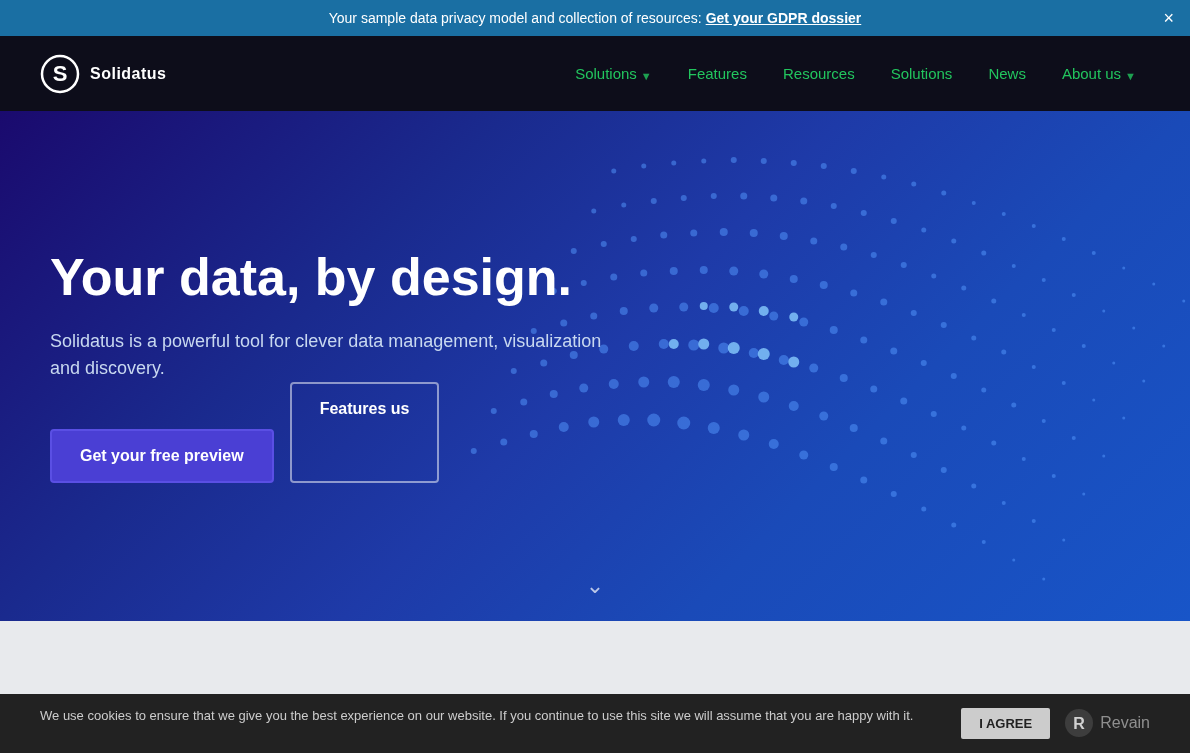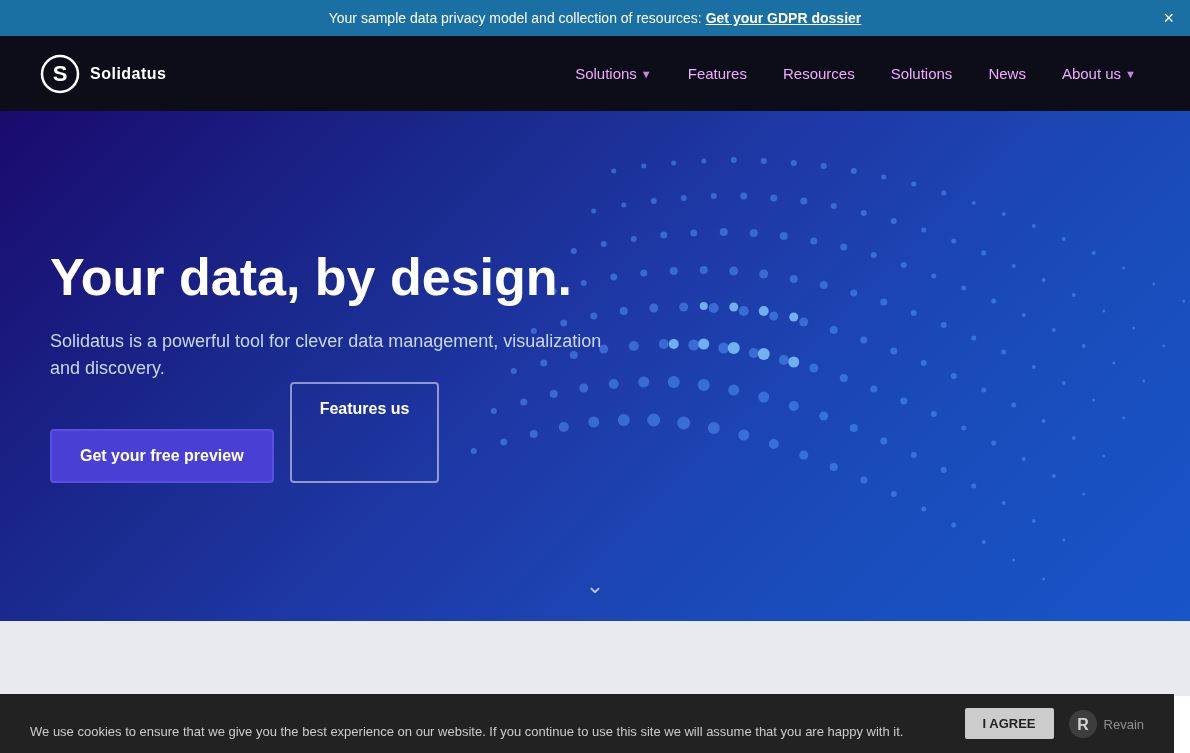--- a/index.html
+++ b/index.html
@@ -55,26 +55,26 @@
       font-size: 16px;
       font-weight: 600;
       letter-spacing: 0.5px;
     }
     .navbar-menu {
       display: flex;
       align-items: center;
       gap: 8px;
     }
     .nav-item {
-      color: #f0abfc;
+      color: #22c55e;
       font-size: 15px;
       padding: 8px 14px;
       cursor: pointer;
       display: flex;
-      align-items: center;
+      align-items: flex-end;
       gap: 4px;
       text-decoration: none;
       white-space: nowrap;
     }
     .nav-chevron {
       font-size: 11px;
       opacity: 0.8;
     }
     .nav-cta {
       background-color: #00e5c8;
@@ -160,27 +160,27 @@
     .below-hero {
       background-color: #e8eaed;
       height: 75px;
     }
 
     
     .cookie-bar {
       position: fixed;
       bottom: 0;
       left: 0;
-      right: 16px;
+      right: 0;
       background-color: #222222;
       color: #cccccc;
       display: flex;
-      align-items: flex-end;
+      align-items: flex-start;
       justify-content: space-between;
-      padding: 14px 30px;
+      padding: 14px 40px;
       font-size: 13px;
       z-index: 1000;
     }
     .cookie-text {
       flex: 1;
     }
     .cookie-agree-btn {
       background-color: #cccccc;
       color: #222222;
       border: none;
@@ -197,21 +197,21 @@
       align-items: center;
       gap: 6px;
       margin-left: 14px;
       opacity: 0.8;
     }
     .revain-icon {
       width: 30px;
       height: 30px;
     }
     .revain-text {
-      font-size: 13px;
+      font-size: 16px;
       color: #aaa;
     }
 
     
     .dots-overlay {
       position: absolute;
       top: 0; right: 0;
       width: 65%;
       height: 100%;
     }

